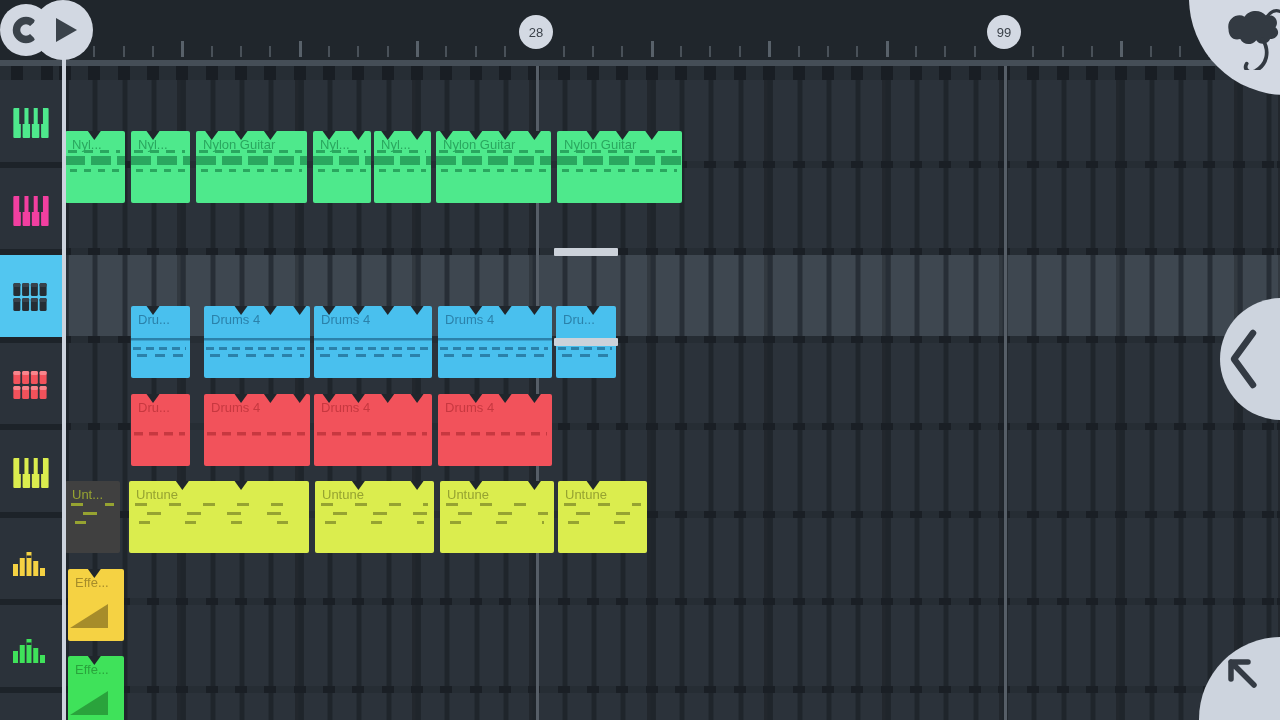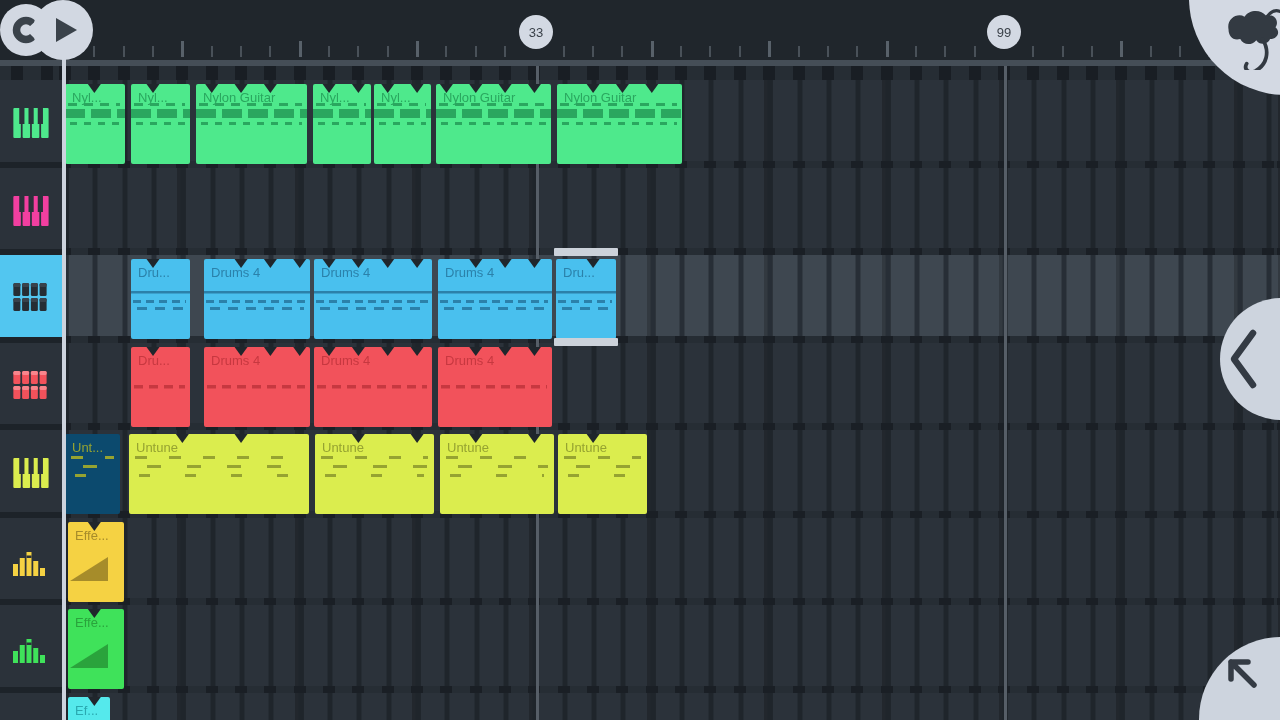--- a/index.html
+++ b/index.html
@@ -31,21 +31,21 @@
   #sidebar{position:absolute;left:0;top:80px;width:62px;height:640px;z-index:3;}
   .trackcell{position:absolute;left:0;width:62px;height:87.5px;background:#2b323a;}
   .trackcell::after{content:"";position:absolute;left:0;right:0;bottom:0;height:6px;background:#1d2329;}
   .trackcell.selected{background:#52c6f0;}
   .trackcell svg{position:absolute;left:13px;top:27px;}
   
   .markerline{position:absolute;top:66px;width:3px;height:654px;background:#565e67;z-index:2;}
   #playhead{position:absolute;left:62px;top:54px;width:4px;height:666px;background:#ccd3dd;z-index:7;}
   .transport-circle{position:absolute;border-radius:50%;background:#d2d8e2;z-index:8;}
   
-  .clip{position:absolute;height:80px;border-radius:2px;overflow:hidden;z-index:3;}
+  .clip{position:absolute;height:72px;border-radius:2px;overflow:hidden;z-index:3;margin-top:47px;}
   .clip .notch{position:absolute;left:0;top:0;width:100%;height:10px;}
   .clip-label{position:relative;display:block;padding:6px 5px 0 7px;font-size:13px;
     white-space:nowrap;overflow:hidden;z-index:2;}
   .clip::before{content:"";position:absolute;inset:0;background-repeat:no-repeat;z-index:1;}
   .k-guitar::before{background-image:
       repeating-linear-gradient(90deg,currentColor 0 9px,transparent 9px 16px),
       repeating-linear-gradient(90deg,currentColor 0 20px,transparent 20px 26px),
       repeating-linear-gradient(90deg,currentColor 0 7px,transparent 7px 14px);
     background-position:3px 19px,0 25px,5px 38px;
     background-size:calc(100% - 8px) 3px,100% 9px,calc(100% - 10px) 3px;}
@@ -326,21 +326,21 @@
         </svg>
       </div>
       <div class="clip k-drums_red" style="left: 438px; top: 346.5px; width: 114px; background: rgb(242, 82, 91); color: rgb(199, 56, 64);">
         <span class="clip-label" style="color:#c73840;">Drums 4</span>
         <svg class="notch" width="114" height="10">
           <polygon points="31.25999999999999,0 44.25999999999999,0 37.75999999999999,9" fill="#20262c"></polygon>
           <polygon points="60.60000000000002,0 73.60000000000002,0 67.10000000000002,9" fill="#20262c"></polygon>
           <polygon points="89.94000000000005,0 102.94000000000005,0 96.44000000000005,9" fill="#20262c"></polygon>
         </svg>
       </div>
-      <div class="clip k-untune" style="left: 65px; top: 434px; width: 55px; background: #0c4a6e; color: rgb(150, 163, 49);">
+      <div class="clip k-untune" style="left: 65px; top: 434px; width: 55px; background: #404040; color: rgb(150, 163, 49);">
         <span class="clip-label" style="color:#96a331;">Unt...</span>
         <svg class="notch" width="55" height="10"></svg>
       </div>
       <div class="clip k-untune" style="left: 129px; top: 434px; width: 180px; background: rgb(219, 237, 78); color: rgb(150, 163, 49);">
         <span class="clip-label" style="color:#96a331;">Untune</span>
         <svg class="notch" width="180" height="10">
           <polygon points="46.860000000000014,0 59.860000000000014,0 53.360000000000014,9" fill="#20262c"></polygon>
           <polygon points="105.53999999999999,0 118.53999999999999,0 112.03999999999999,9" fill="#20262c"></polygon>
         </svg>
       </div>
@@ -418,15 +418,15 @@
 
   <div id="logo-circle" style="left:1189px;top:-99px;width:194px;height:194px;">
   </div>
   <svg width="64" height="64" viewBox="0 0 60 60" style="position:absolute;left:1220px;top:6px;z-index:10;">
     <path d="M8 22 C6 12 16 6 23 10 C27 3 39 3 43 9 C51 7 56 14 52 20 C57 24 54 31 47 31
              C45 36 37 37 34 32 C30 37 22 37 19 31 C12 33 8 28 8 22 Z" fill="#333a42"></path>
     <path d="M44 10 C48 5 52 3 56 5" fill="none" stroke="#333a42" stroke-width="3" stroke-linecap="round"></path>
     <path d="M40 31 C47 43 44 55 33 61 C27 64 22 59 25 54" fill="none" stroke="#333a42" stroke-width="3.5" stroke-linecap="round"></path>
   </svg>
 
-<div class="badge" style="left: 519px;">33</div>
+<div class="badge" style="left: 519px;">28</div>
     <div class="badge" style="left: 987px;">99</div>
   </div>
 
 </body></html>

